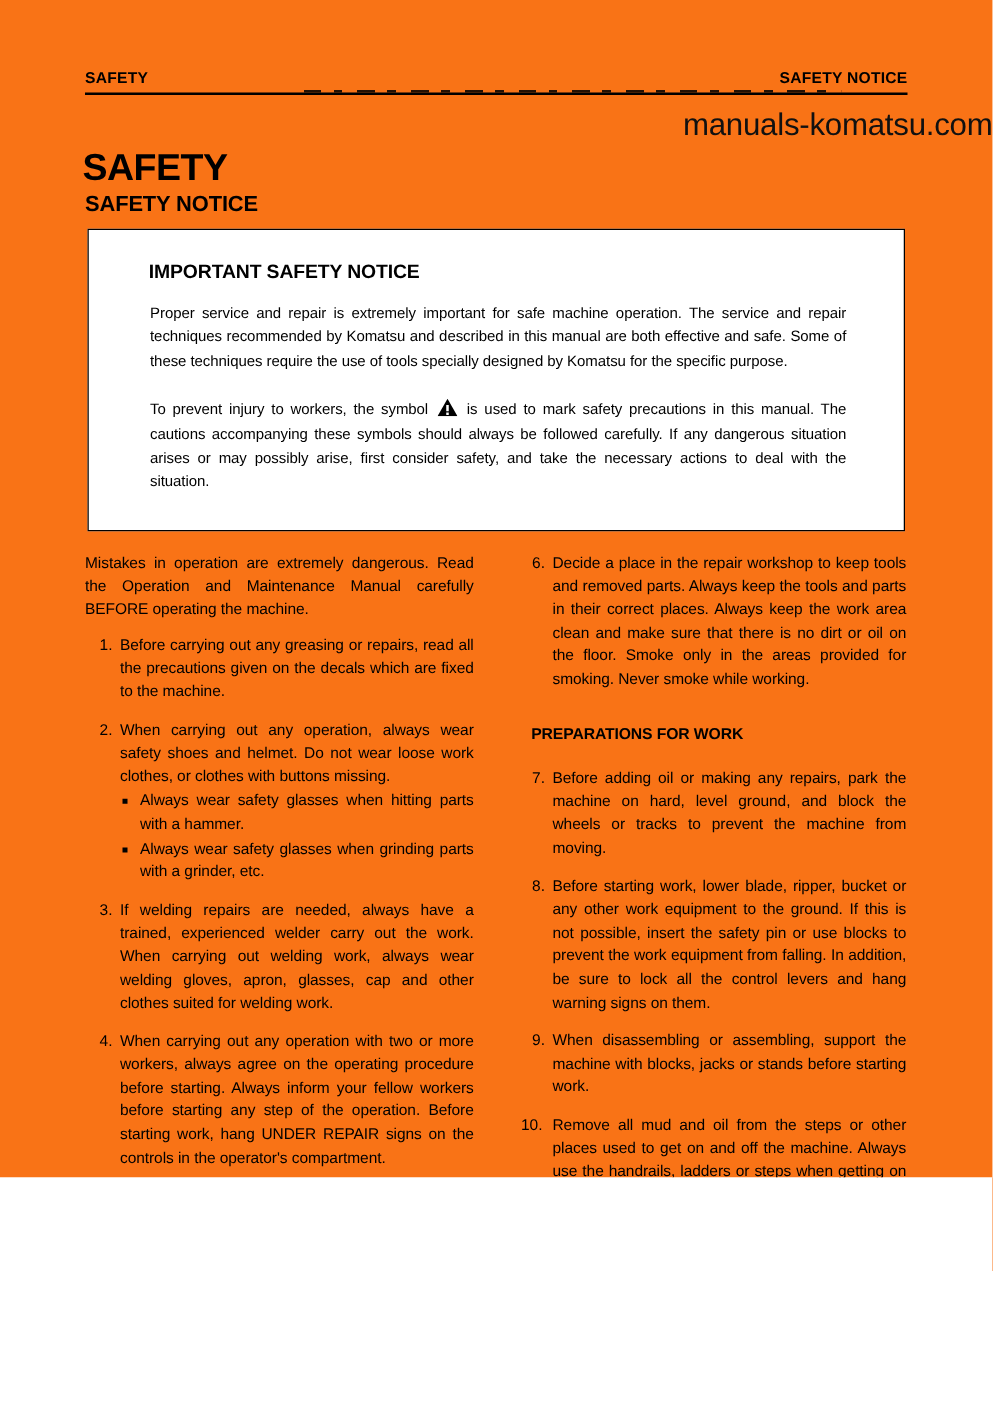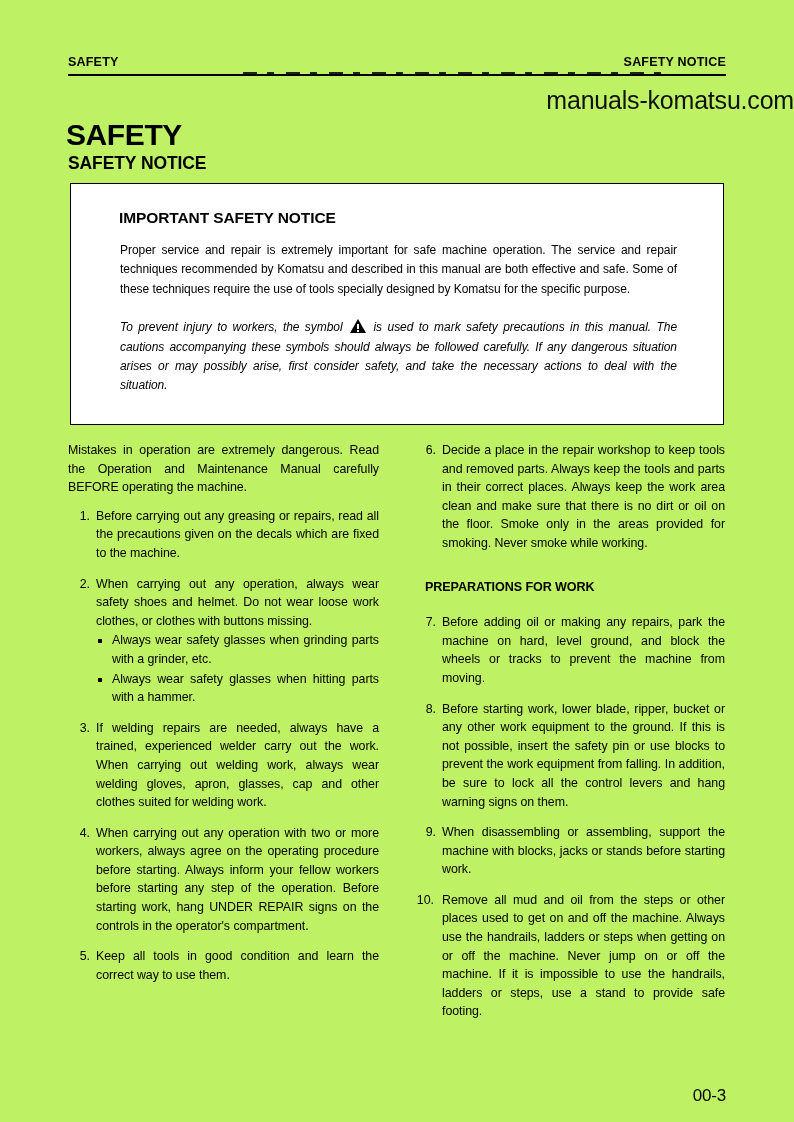--- a/index.html
+++ b/index.html
@@ -8,22 +8,22 @@
     padding: 0;
     background: #ffffff;
   }
   body {
     font-family: "Liberation Sans", sans-serif;
     color: #000000;
   }
   .page {
     position: relative;
     width: 794px;
-    height: 1122px;
-    background: #bef264;
+    height: 942px;
+    background: #f97316;
     overflow: hidden;
     box-sizing: border-box;
   }
 
   
   .run-head {
     position: absolute;
     left: 68px;
     top: 55px;
     width: 658px;
@@ -112,21 +112,21 @@
     position: absolute;
     left: 49px;
     top: 57px;
     width: 557px;
     font-size: 12px;
     line-height: 19.4px;
     text-align: justify;
     letter-spacing: -0.05px;
   }
   .notice-body p { margin: 0; }
-  .notice-body p + p { margin-top: 19px; font-style: italic; }
+  .notice-body p + p { margin-top: 19px; }
 
   
   .warn-tri {
     display: inline-block;
     position: relative;
     width: 16px;
     height: 14px;
     vertical-align: -2px;
     margin: 0 2px;
   }
@@ -253,25 +253,25 @@
       <li class="first">
         <span class="num">1.</span>
         <span class="para-body">Before carrying out any greasing or repairs, read all the precautions given on the decals which are fixed to the machine.</span>
       </li>
       <li>
         <span class="num">2.</span>
         <span class="para-body">When carrying out any operation, always wear safety shoes and helmet. Do not wear loose work clothes, or clothes with buttons missing.</span>
         <ul class="sublist">
           <li>
             <span class="sqbullet"></span>
-            <span>Always wear safety glasses when grinding parts with a grinder, etc.</span>
+            <span>Always wear safety glasses when hitting parts with a hammer.</span>
           </li>
           <li>
             <span class="sqbullet"></span>
-            <span>Always wear safety glasses when hitting parts with a hammer.</span>
+            <span>Always wear safety glasses when grinding parts with a grinder, etc.</span>
           </li>
         </ul>
       </li>
       <li>
         <span class="num">3.</span>
         <span class="para-body">If welding repairs are needed, always have a trained, experienced welder carry out the work. When carrying out welding work, always wear welding gloves, apron, glasses, cap and other clothes suited for welding work.</span>
       </li>
       <li>
         <span class="num">4.</span>
         <span class="para-body">When carrying out any operation with two or more workers, always agree on the operating procedure before starting. Always inform your fellow workers before starting any step of the operation. Before starting work, hang UNDER REPAIR signs on the controls in the operator's compartment.</span>

